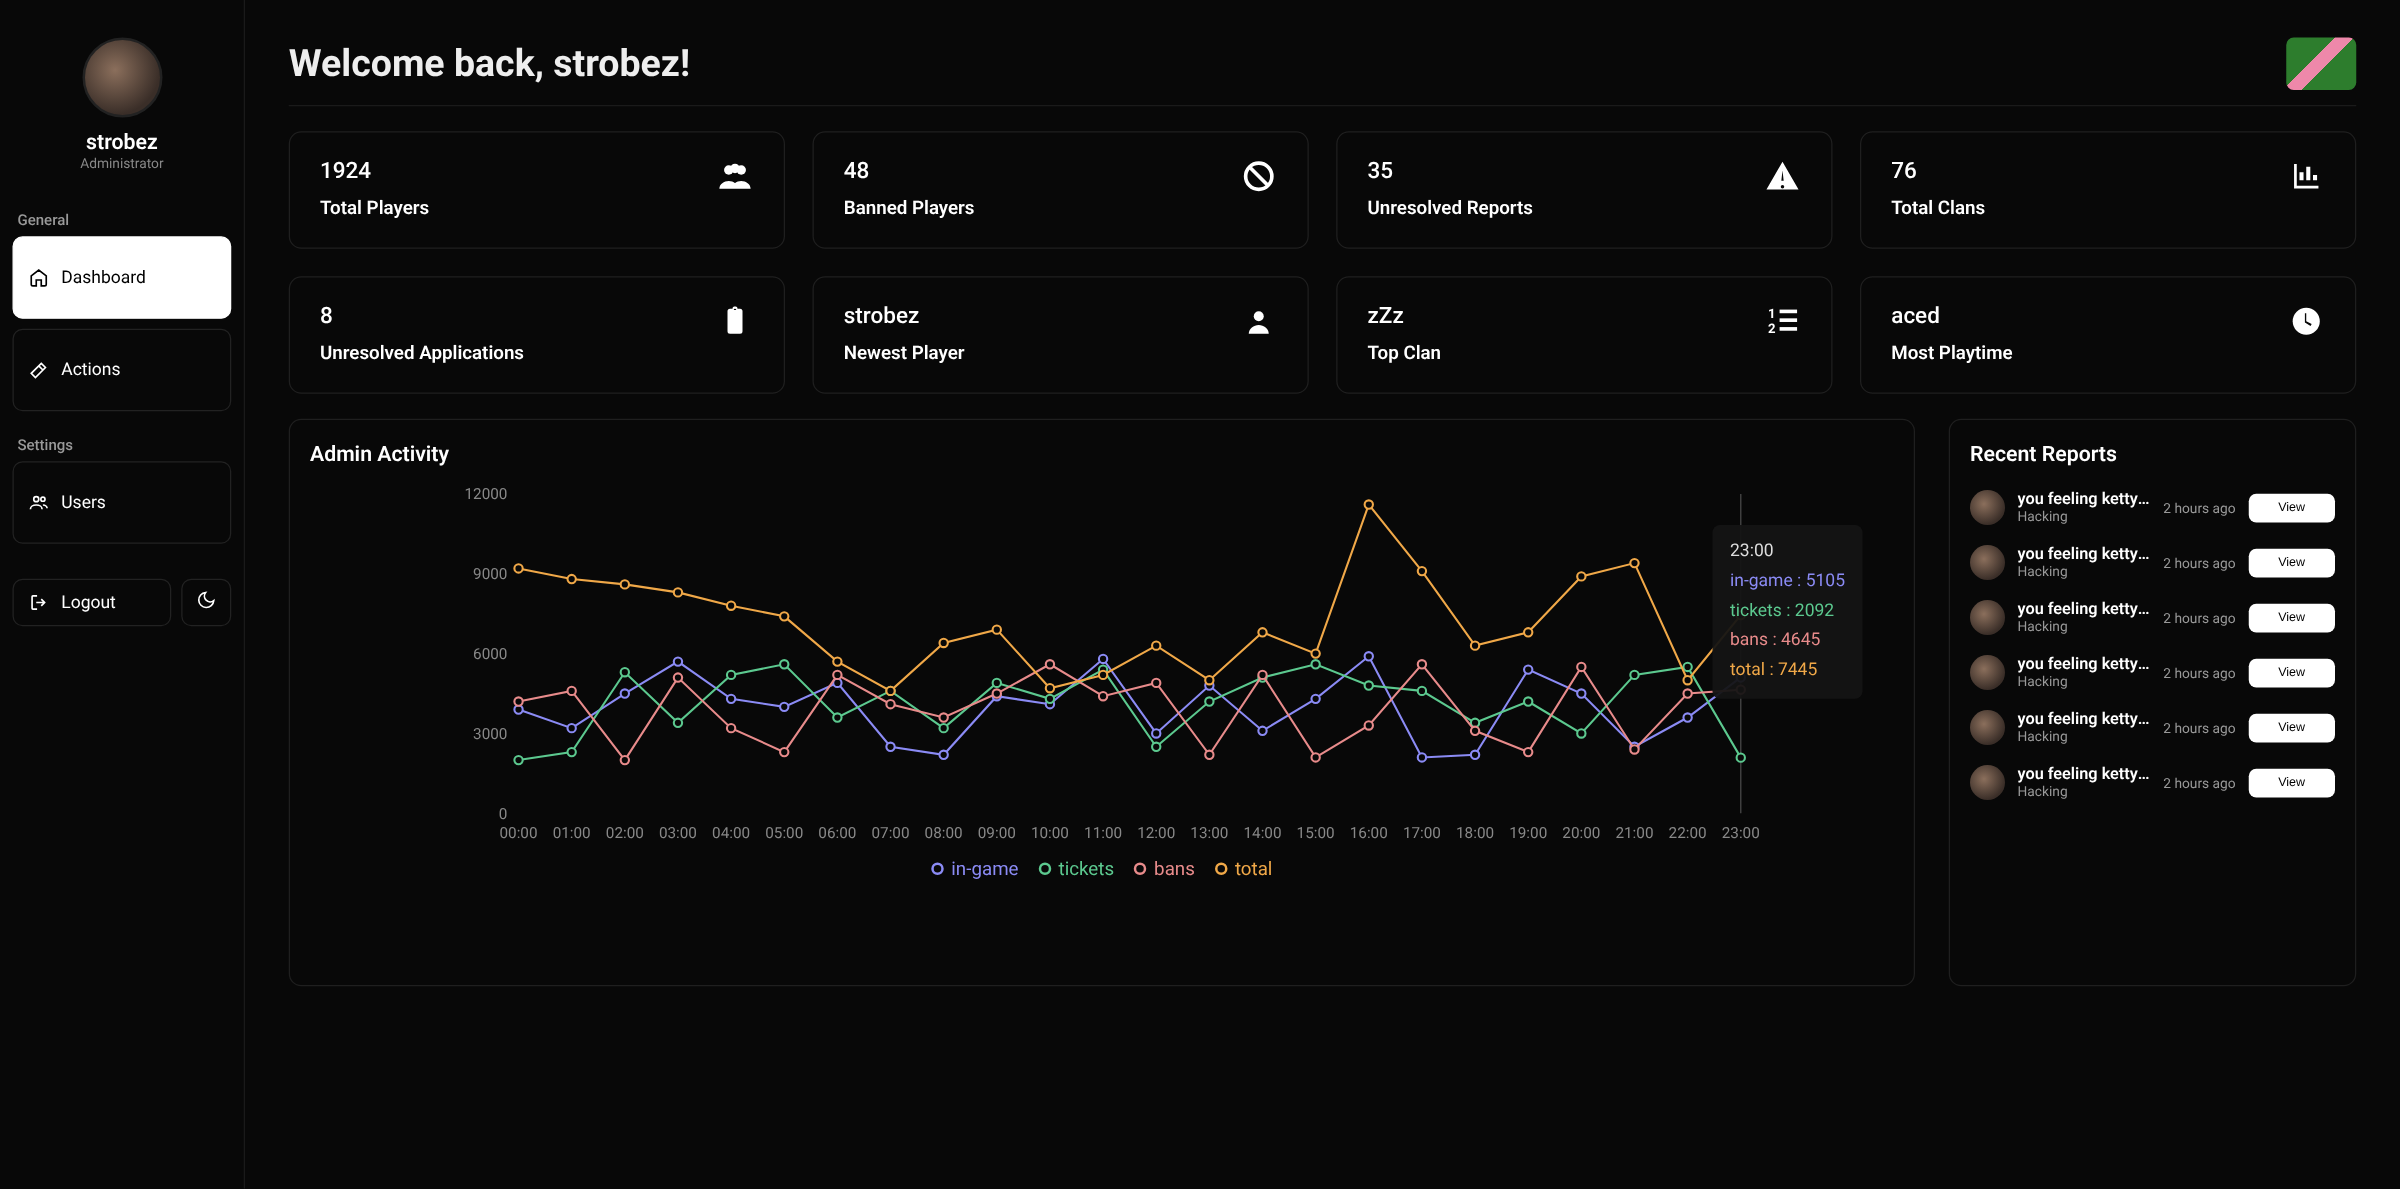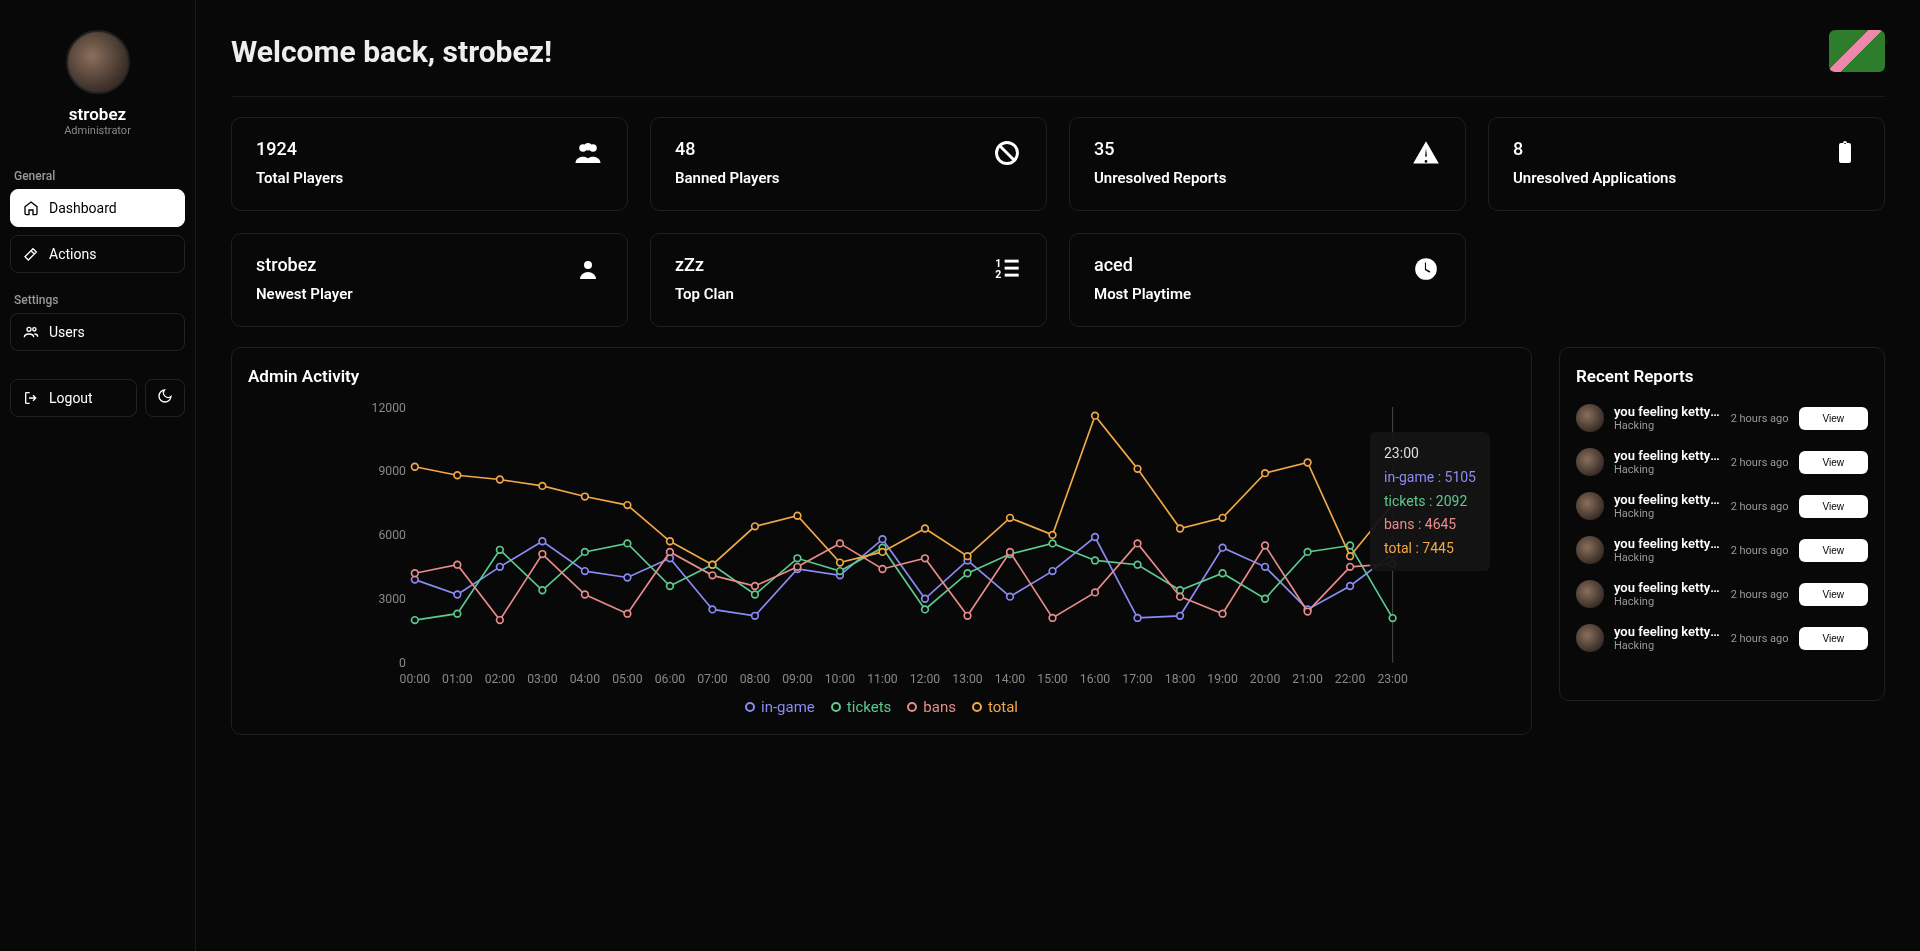--- a/index.html
+++ b/index.html
@@ -23,21 +23,21 @@
 .avatar {
   width: 64px; height: 64px; border-radius: 50%;
   background: radial-gradient(circle at 40% 40%, #8b6f5c, #3a2e28 70%);
   margin: 0 auto 10px; border: 2px solid #222;
 }
 .username { font-size: 17px; font-weight: 600; }
 .role { font-size: 11px; color: #888; }
 .section-label { font-size: 12px; color: #999; margin: 12px 0 6px 4px; font-weight: 500; }
 .nav-item {
   display: flex; align-items: center; gap: 10px;
-  padding: 10px 12px; border-radius: 8px;
+  padding: 24px 12px; border-radius: 8px;
   border: 1px solid #222; margin-bottom: 8px;
   font-size: 14px; cursor: pointer;
   background: transparent; color: #fff;
 }
 .nav-item.active { background: #fff; color: #000; border-color: #fff; }
 .nav-icon { width: 16px; height: 16px; display:inline-flex; align-items:center; justify-content:center; }
 .sidebar-bottom { margin-top: 20px; display: flex; gap: 8px; align-items: stretch; }
 .logout-btn {
   flex: 1; display: flex; align-items: center; gap: 10px;
   padding: 10px 12px; border-radius: 8px;
@@ -45,21 +45,21 @@
   background: transparent; color: #fff;
 }
 .theme-btn {
   width: 40px; display:flex; align-items:center; justify-content:center;
   border: 1px solid #222; border-radius: 8px; cursor:pointer;
 }
 
 .main {
   flex: 1; padding: 30px 35px; overflow: hidden;
 }
-.header-row { display:flex; justify-content:space-between; align-items:center; margin-bottom: 24px;}
+.header-row { display:flex; justify-content:space-between; align-items:center; margin-bottom: 12px;}
 .welcome { font-size: 30px; font-weight: 700; color: #eee; }
 .header-img { width: 56px; height: 42px; border-radius: 6px; background: linear-gradient(135deg,#2d7d2d 40%,#e8a 40%,#e8a 55%,#2d7d2d 55%); position: relative; }
 .divider { height: 1px; background: #1a1a1a; margin-bottom: 20px; }
 
 .stats-grid { display: grid; grid-template-columns: repeat(4, 1fr); gap: 22px; margin-bottom: 20px; }
 .stat-card {
   border: 1px solid #1f1f1f; border-radius: 10px;
   padding: 20px 24px; display: flex; justify-content: space-between; align-items: flex-start;
   min-height: 94px;
 }
@@ -79,21 +79,21 @@
 .legend { display:flex; gap: 16px; justify-content:center; font-size:15px; margin-top:2px;}
 .legend-item { display:flex; align-items:center; gap:6px;text-align:center; }
 .legend-dot { width:10px; height:10px; border-radius:50%; border:2px solid; background:#080808;}
 
 .tooltip-box {
   position:absolute; right: 25px; top: 36px;
   background: rgba(20,20,20,0.95); padding: 10px 14px; border-radius:6px;
   font-size: 14px; line-height: 1.7;
 }
 
-.reports-panel { position: relative; height: 354px; padding-right: 8px;}
+.reports-panel { position: relative; height: 454px; padding-right: 8px;}
 .reports-list { height: 296px; overflow-y: auto; padding-right: 8px;}
 .reports-list::-webkit-scrollbar { width:6px; }
 .reports-list::-webkit-scrollbar-thumb { background:#333; border-radius:3px;}
 .report-item { display:flex; align-items:center; gap:10px; padding: 8px 0;}
 .report-avatar { width:28px; height:28px; border-radius:50%; background: radial-gradient(circle at 40% 40%, #8b6f5c, #3a2e28 70%); flex-shrink:0;}
 .report-info { flex:1; min-width:0;}
 .report-title { font-size:13px; font-weight:600; white-space:nowrap; overflow:hidden; text-overflow:ellipsis;}
 .report-cat { font-size:11px; color:#999;}
 .report-time { font-size:11px; color:#999; white-space:nowrap;}
 .view-btn { background:#fff; color:#000; border:none; padding:6px 24px; border-radius:6px; font-size:10px; font-weight:500; cursor:pointer;text-align:right;}
@@ -193,20 +193,31 @@
         </div>
       </div>
       <div class="stat-card">
     <div>
       <div class="stat-value">35</div>
       <div class="stat-label">Unresolved Reports</div>
     </div>
     <div class="stat-icon">
           <svg viewBox="0 0 24 24" width="28" height="28" fill="#fff">
             <path d="M12 2L1 21h22L12 2zm0 6l.8 7h-1.6L12 8zm0 10a1.2 1.2 0 110 2.4 1.2 1.2 0 010-2.4z"></path>
+          </svg>
+        </div>
+      </div>
+      <div class="stat-card">
+    <div>
+      <div class="stat-value">76</div>
+      <div class="stat-label">Total Clans</div>
+    </div>
+    <div class="stat-icon">
+          <svg viewBox="0 0 24 24" width="26" height="26" fill="#fff">
+            <path d="M3 3v18h18v-2H5V3H3zm4 12h3V9H7v6zm5 0h3V5h-3v10zm5 0h3v-4h-3v4z"></path>
           </svg>
         </div>
       </div>
       <div class="stat-card">
     <div>
       <div class="stat-value">8</div>
       <div class="stat-label">Unresolved Applications</div>
     </div>
     <div class="stat-icon">
           <svg viewBox="0 0 24 24" width="24" height="24" fill="#fff">

